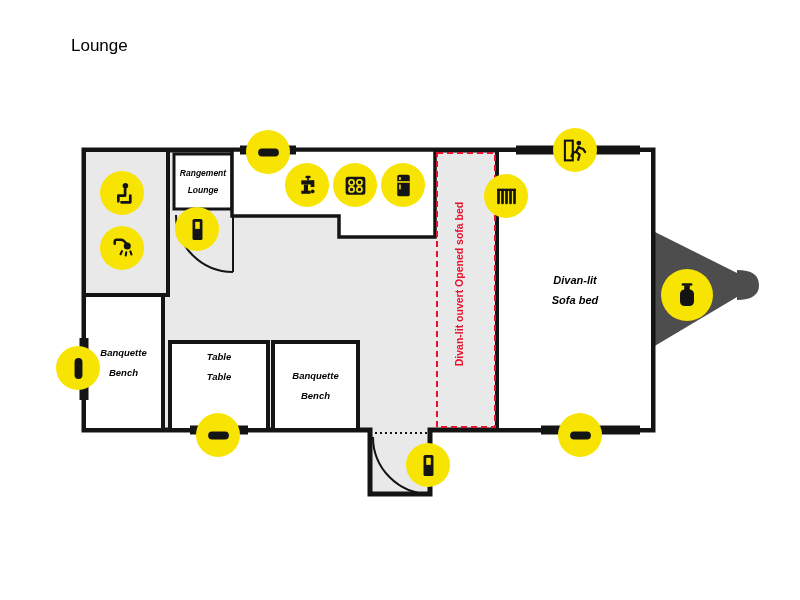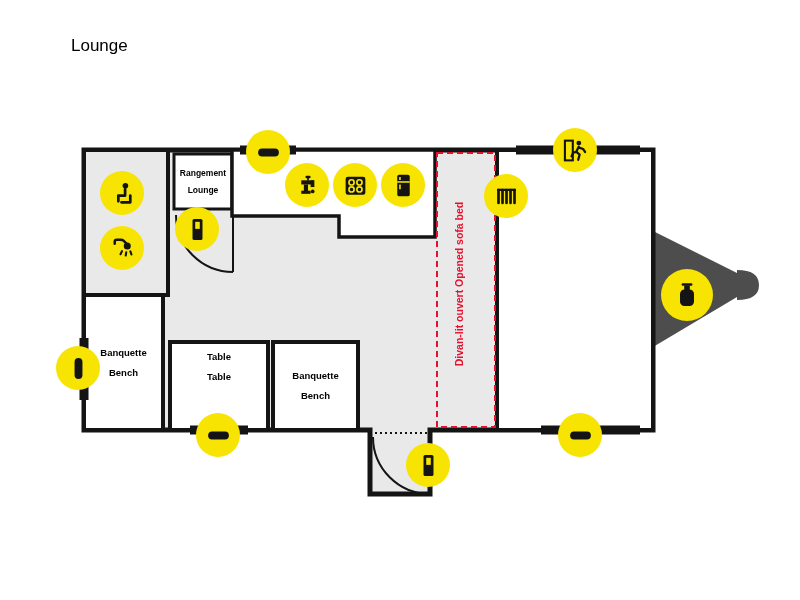--- a/index.html
+++ b/index.html
@@ -21,21 +21,21 @@
 
   .badge { position:absolute; width:44px; height:44px; border-radius:50%;
            background:var(--accent_yellow); display:flex; align-items:center; justify-content:center; }
   .badge--lg { width:52px; height:52px; }
   .g-fill { fill:var(--icon_black); }
   .g-stroke { fill:none; stroke:var(--icon_black); }
   .g-cut { fill:none; stroke:var(--accent_yellow); }
 
   .room-label { position:absolute; display:flex; flex-direction:column; justify-content:center;
                 align-items:center; text-align:center; font-weight:700; color:#000; }
-  .room-label span { display:block; }
+  .room-label span { display:block;font-style:italic; }
   .lbl-sm { font-size:8.5px; line-height:17px; }
   .lbl-md { font-size:9.5px; line-height:20px; }
   .lbl-lg { font-size:11px; line-height:20px; }
   .vertical-label { position:absolute; left:374px; top:277px; width:170px;
                     transform:rotate(-90deg); font-weight:700; color:var(--alert_red);
                     font-size:10.5px; line-height:14px; text-align:center; }
 </style>
 </head>
 <body>
 
@@ -219,19 +219,23 @@
   <div class="room-label lbl-md" style="left:170px;top:323px;width:98px;height:88px">
     <span>Table</span>
     <span>Table</span>
   </div>
 
   <div class="room-label lbl-md" style="left:273px;top:342px;width:85px;height:88px">
     <span>Banquette</span>
     <span>Bench</span>
   </div>
 
+  <div class="room-label lbl-lg" style="left:497px;top:150px;width:156px;height:280px">
+    <span>Divan-lit</span>
+    <span>Sofa bed</span>
+  </div>
 
   <div class="vertical-label">
     <span>Divan-lit ouvert</span>
     <span>Opened sofa bed</span>
   </div>
 
 </div>
 
 </body></html>

